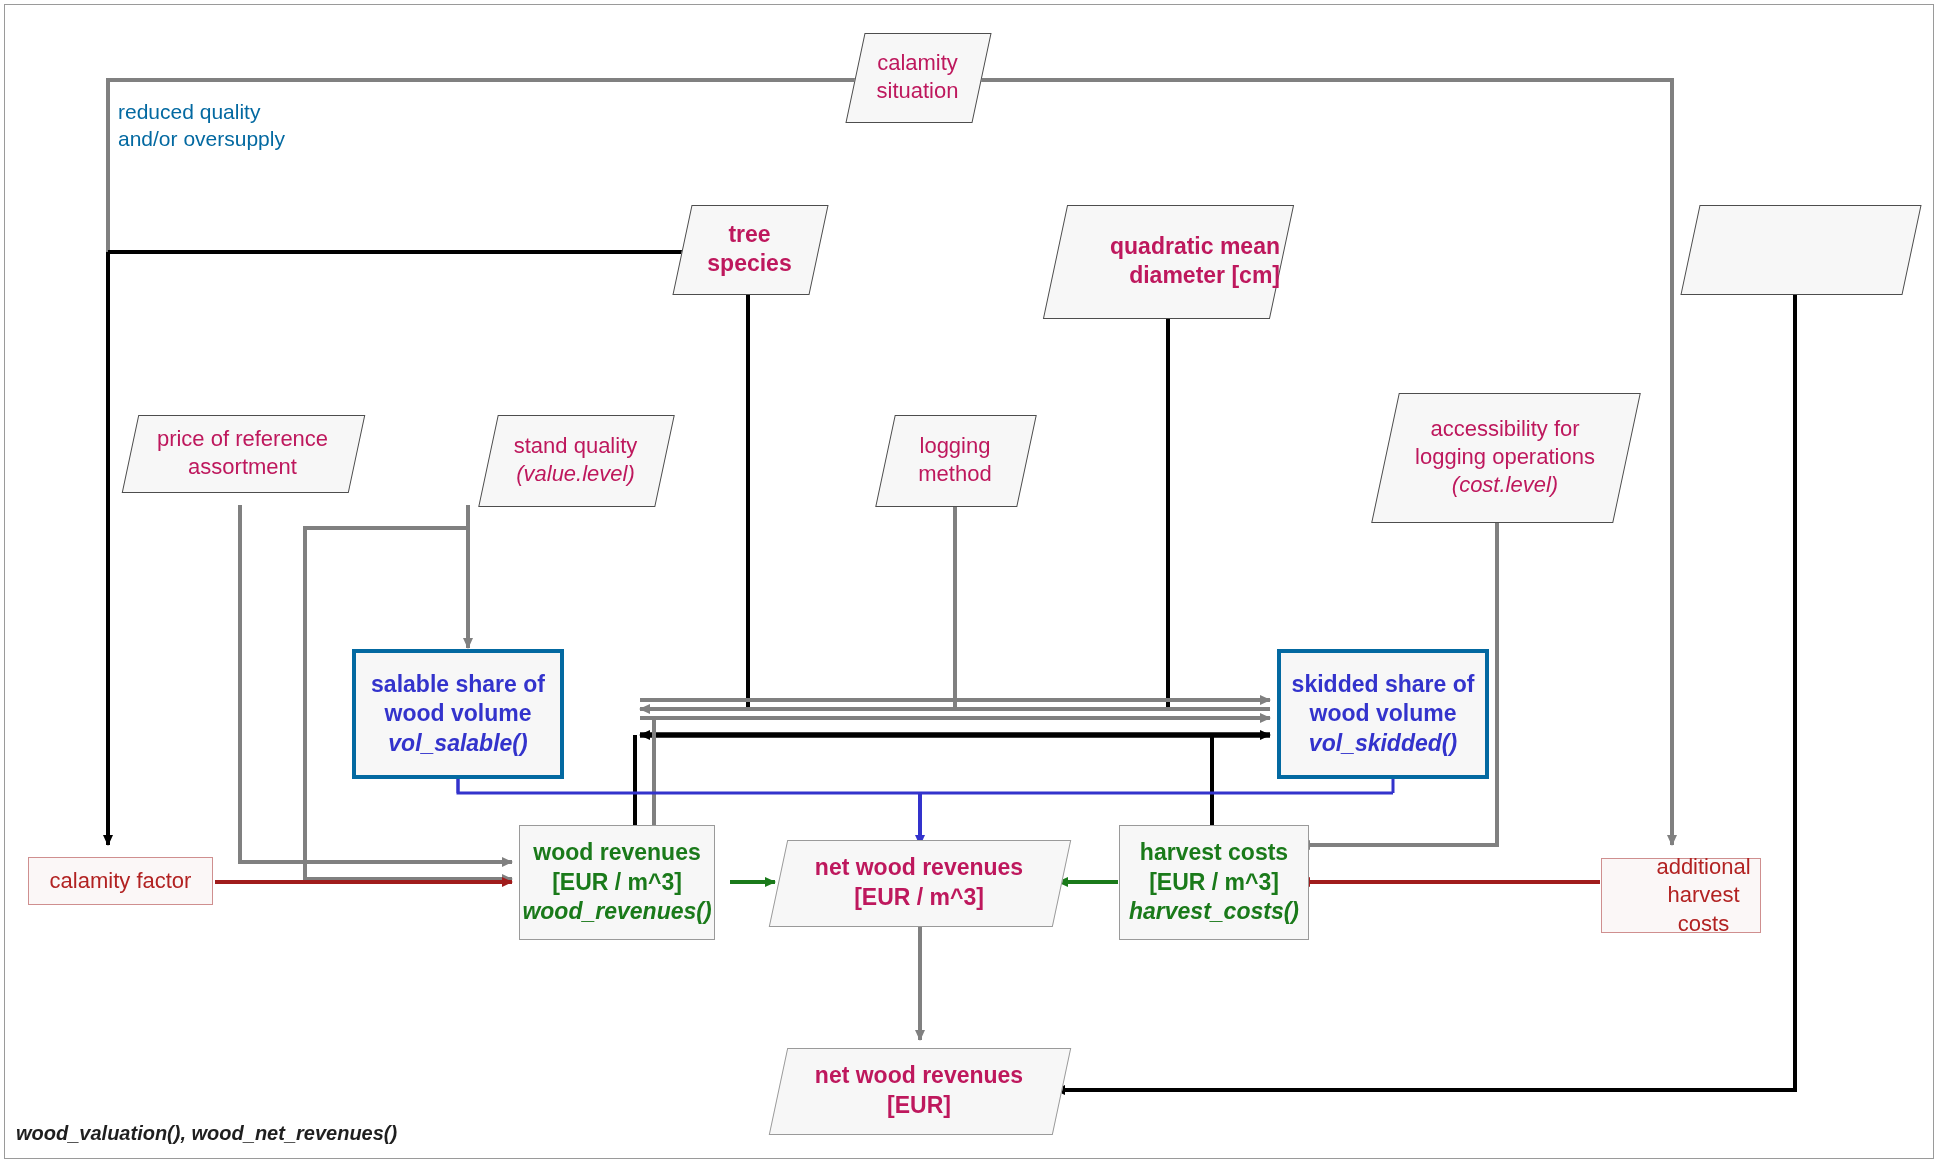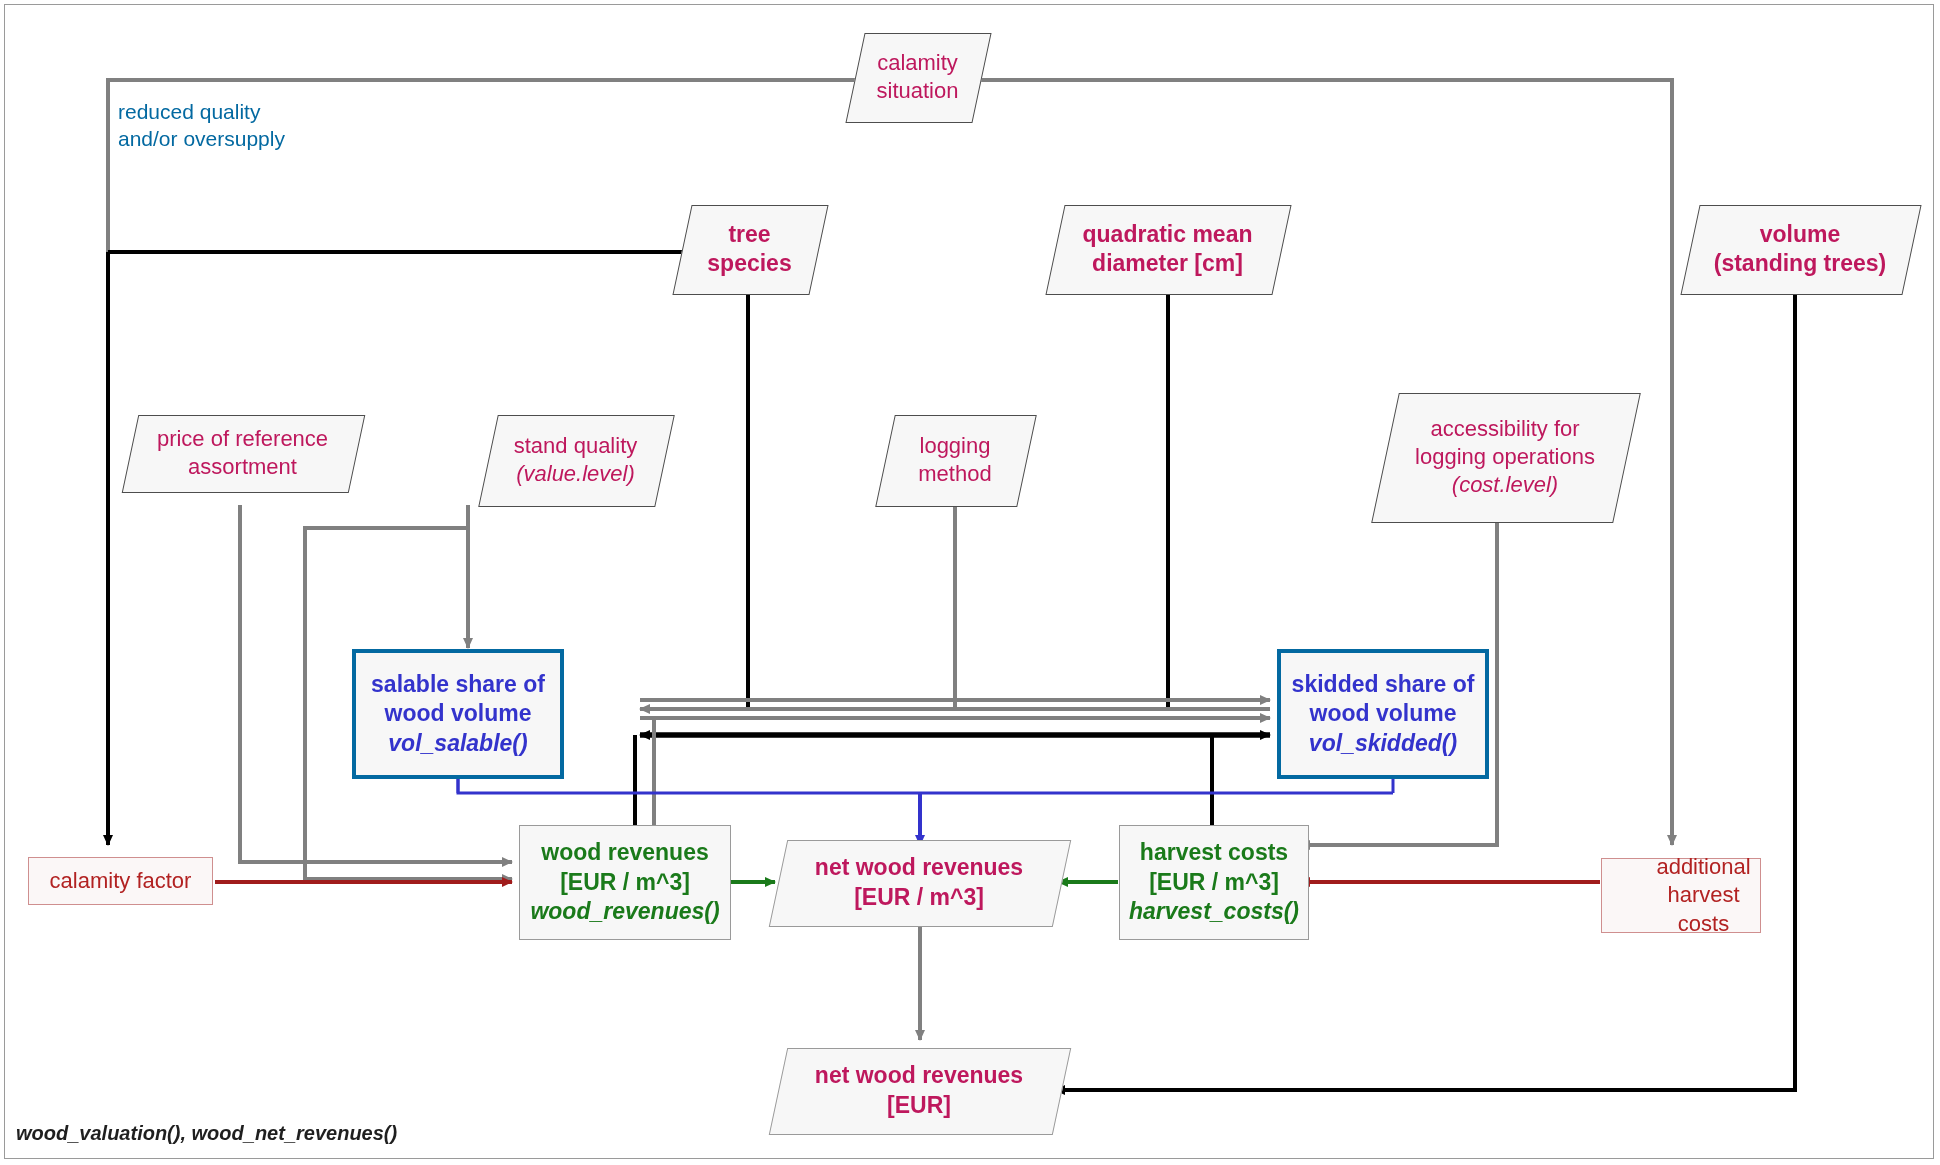--- a/index.html
+++ b/index.html
@@ -121,34 +121,30 @@
   </div>
 
   <div class="node para" style="left:682px;top:205px;width:135px;height:88px;font-size:23px;">
     <div class="shape"></div>
     <div class="txt darktxt bold">
       <div>tree</div>
       <div>species</div>
     </div>
   </div>
 
-  <div class="node para" style="left:1055px;top:205px;width:225px;height:88px;font-size:23px;">
+  <div class="node para" style="left:1055px;top:205px;width:225px;height:112px;font-size:23px;text-align:right;">
     <div class="shape"></div>
     <div class="txt darktxt bold">
       <div>quadratic mean</div>
       <div>diameter [cm]</div>
     </div>
   </div>
 
   <div class="node para" style="left:1690px;top:205px;width:220px;height:88px;font-size:23px;">
     <div class="shape"></div>
-    <div class="txt darktxt bold">
-      <div>volume</div>
-      <div>(standing trees)</div>
-    </div>
   </div>
 
   <div class="node para" style="left:130px;top:415px;width:225px;height:76px;font-size:22px;">
     <div class="shape"></div>
     <div class="txt darktxt">
       <div>price of reference</div>
       <div>assortment</div>
     </div>
   </div>
 
@@ -186,21 +182,21 @@
   </div>
 
   <div class="node rectbox bluebox" style="left:1277px;top:649px;width:212px;height:130px;font-size:23px;justify-content:center;">
     <div class="txt">
       <div>skidded share of</div>
       <div>wood volume</div>
       <div class="ital">vol_skidded()</div>
     </div>
   </div>
 
-  <div class="node rectbox greenbox" style="left:519px;top:825px;width:212px;height:115px;font-size:23px;">
+  <div class="node rectbox greenbox" style="left:519px;top:825px;width:196px;height:115px;font-size:23px;">
     <div class="txt">
       <div>wood revenues</div>
       <div>[EUR / m^3]</div>
       <div class="ital">wood_revenues()</div>
     </div>
   </div>
 
   <div class="node rectbox greenbox" style="left:1119px;top:825px;width:190px;height:115px;font-size:23px;">
     <div class="txt">
       <div>harvest costs</div>

